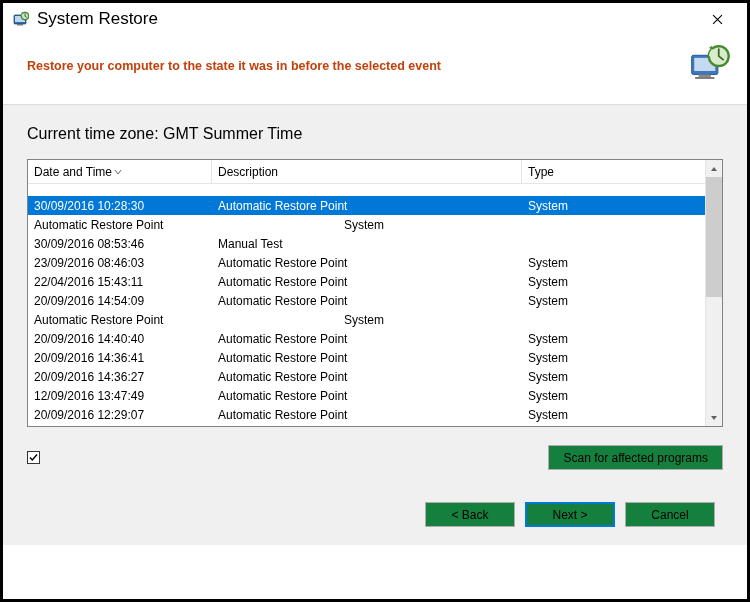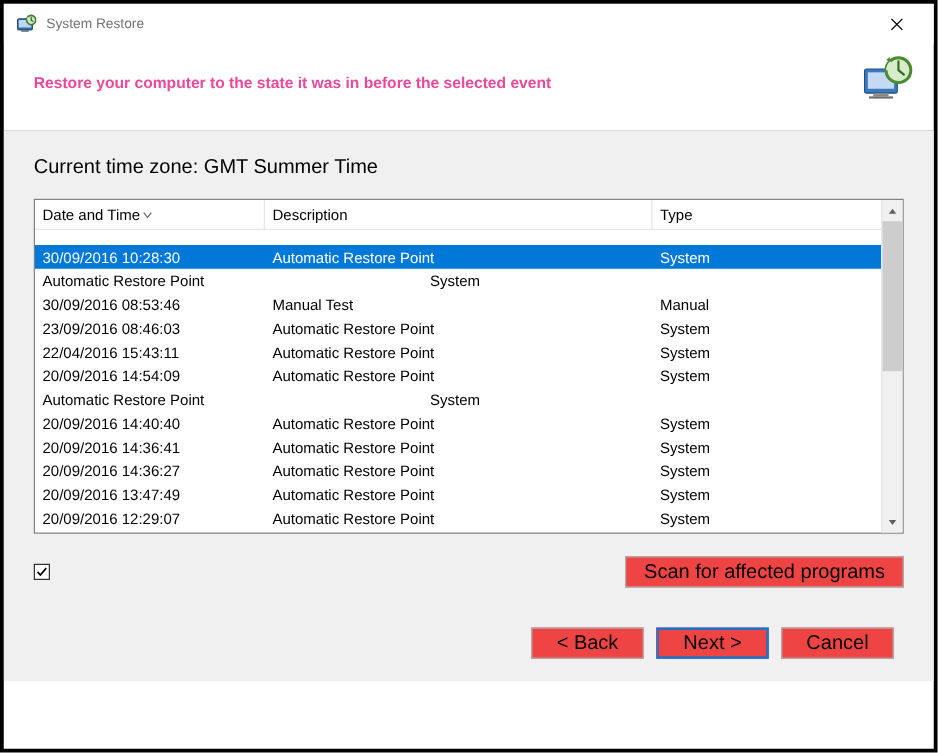--- a/index.html
+++ b/index.html
@@ -16,42 +16,42 @@
   }
   
   .titlebar {
     display: flex;
     align-items: center;
     height: 32px;
     padding: 0 8px 0 10px;
     background: #fff;
   }
   .titlebar .app-icon { width: 16px; height: 16px; margin-right: 8px; }
-  .titlebar .title { font-size: 11px; color: #737373; }
+  .titlebar .title { font-size: 17px; color: #000000; }
   .titlebar .spacer { flex: 1; }
   .close-btn {
     width: 44px; height: 28px;
     display: flex; align-items: center; justify-content: center;
     cursor: default;
   }
   .close-btn svg { width: 11px; height: 11px; }
 
   
   .banner {
     display: flex;
     align-items: center;
     padding: 10px 24px 18px 24px;
     border-bottom: 1px solid #dcdcdc;
     min-height: 70px;
     position: relative;
   }
   .banner .heading {
     font-size: 12.5px;
     font-weight: 700;
-    color: #ec4899;
+    color: #c2410c;
     flex: 1;
   }
   .banner .hero-icon {
     position: absolute;
     right: 16px;
     top: 8px;
     width: 42px; height: 42px;
   }
 
   
@@ -143,24 +143,24 @@
     background: #fff;
     display: inline-flex; align-items: center; justify-content: center;
   }
   .chk svg { width: 11px; height: 11px; }
   .chk-label { font-size: 12px; }
   .controls-row .spacer { flex: 1; }
   .btn {
     min-width: 100px;
     height: 25px;
     padding: 0 14px;
-    background: #ef4444;
+    background: #15803d;
     border: 1px solid #adadad;
     font-family: inherit;
-    font-size: 16px;
+    font-size: 12px;
     display: inline-flex; align-items: center; justify-content: center;
   }
   .btn-wide { min-width: 170px; }
 
   
   .footer {
     background: #f0f0f0;
     padding: 14px 32px 18px 24px;
     display: flex;
     justify-content: flex-end;
@@ -236,21 +236,20 @@
             <div class="td td-desc">Automatic Restore Point</div>
             <div class="td td-type">System</div>
           </div>
           <div class="tr">
             <div class="td td-desc">Automatic Restore Point</div>
             <div class="td td-type">System</div>
           </div>
           <div class="tr">
             <div class="td td-date">30/09/2016 08:53:46</div>
             <div class="td td-desc">Manual Test</div>
-            <div class="td td-type">Manual</div>
           </div>
           <div class="tr">
             <div class="td td-date">23/09/2016 08:46:03</div>
             <div class="td td-desc">Automatic Restore Point</div>
             <div class="td td-type">System</div>
           </div>
           <div class="tr">
             <div class="td td-date">22/04/2016 15:43:11</div>
             <div class="td td-desc">Automatic Restore Point</div>
             <div class="td td-type">System</div>
@@ -273,21 +272,21 @@
             <div class="td td-date">20/09/2016 14:36:41</div>
             <div class="td td-desc">Automatic Restore Point</div>
             <div class="td td-type">System</div>
           </div>
           <div class="tr">
             <div class="td td-date">20/09/2016 14:36:27</div>
             <div class="td td-desc">Automatic Restore Point</div>
             <div class="td td-type">System</div>
           </div>
           <div class="tr">
-            <div class="td td-date">20/09/2016 13:47:49</div>
+            <div class="td td-date">12/09/2016 13:47:49</div>
             <div class="td td-desc">Automatic Restore Point</div>
             <div class="td td-type">System</div>
           </div>
           <div class="tr">
             <div class="td td-date">20/09/2016 12:29:07</div>
             <div class="td td-desc">Automatic Restore Point</div>
             <div class="td td-type">System</div>
           </div>
         </div>
     </div>

